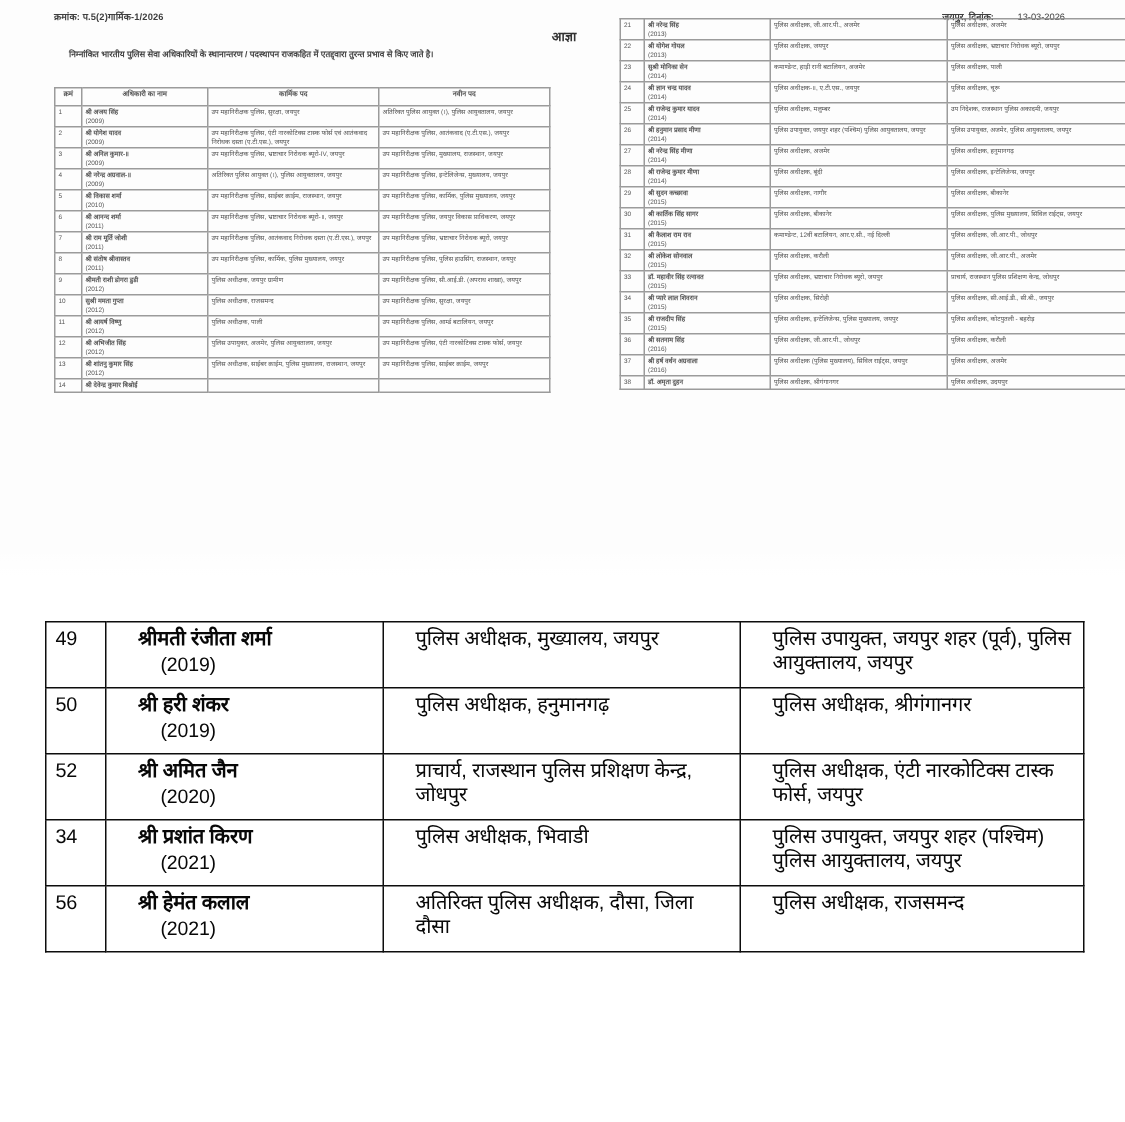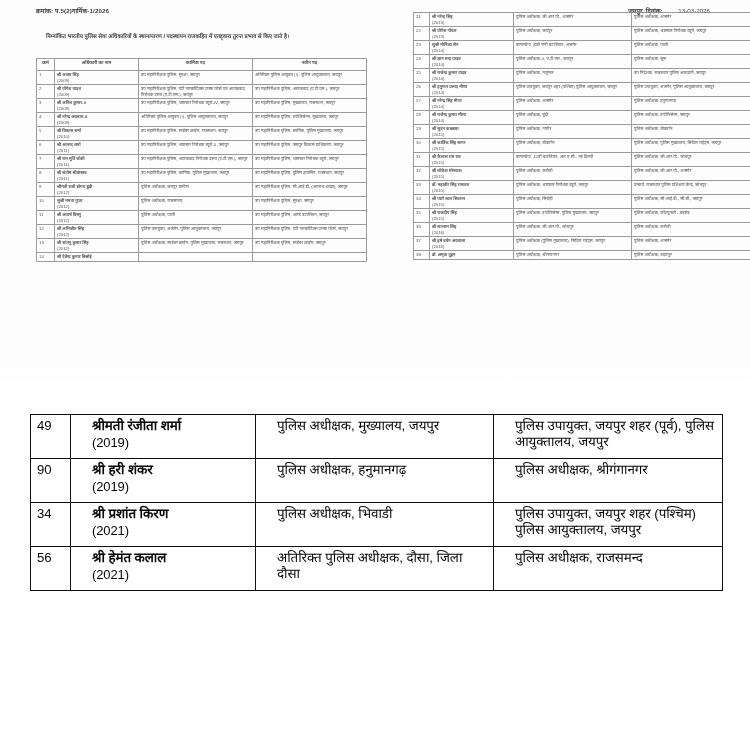--- a/index.html
+++ b/index.html
@@ -153,36 +153,38 @@
   table.main-table td.sno {
     font-weight: normal;
     font-size: 13.2px;
     padding-left: 6px;
   }
   table.main-table td .year {
     display: block;
     font-weight: normal;
     font-size: 13px;
     margin-top: 1px;
+    margin-left: 15px;
   }
   table.main-table td.post {
     font-weight: normal;
   }
 </style>
 </head>
 <body>
 
 <div class="scan-sheet">
 
   <div class="doc-header">
     <div class="hdr-left">क्रमांक: प.5(2)गार्मिक-1/2026</div>
     <div class="hdr-right">
       <span>जयपुर, दिनांक:</span>
       <span class="date-val">13-03-2026</span>
     </div>
+    <div class="doc-title">आज्ञा</div>
     <div class="doc-sub">निम्नांकित भारतीय पुलिस सेवा अधिकारियों के स्थानान्तरण / पदस्थापन राजकहित में एतद्द्वारा तुरन्त प्रभाव से किए जाते है।</div>
   </div>
 
   <table class="mini-table" id="tableLeft">
     <colgroup>
         <col class="c1">
         <col class="c2">
         <col class="c3">
         <col class="c4">
       </colgroup>
@@ -413,24 +415,30 @@
         <col class="m4">
       </colgroup>
     <tbody id="mainBody">
         <tr>
           <td class="sno">49</td>
           <td><span>श्रीमती रंजीता शर्मा</span><span class="year">(2019)</span></td>
           <td class="post">पुलिस अधीक्षक, मुख्यालय, जयपुर</td>
           <td class="post">पुलिस उपायुक्त, जयपुर शहर (पूर्व), पुलिस आयुक्तालय, जयपुर</td>
         </tr>
         <tr>
-          <td class="sno">90</td>
+          <td class="sno">50</td>
           <td><span>श्री हरी शंकर</span><span class="year">(2019)</span></td>
           <td class="post">पुलिस अधीक्षक, हनुमानगढ़</td>
           <td class="post">पुलिस अधीक्षक, श्रीगंगानगर</td>
+        </tr>
+        <tr>
+          <td class="sno">52</td>
+          <td><span>श्री अमित जैन</span><span class="year">(2020)</span></td>
+          <td class="post">प्राचार्य, राजस्थान पुलिस प्रशिक्षण केन्द्र, जोधपुर</td>
+          <td class="post">पुलिस अधीक्षक, एंटी नारकोटिक्स टास्क फोर्स, जयपुर</td>
         </tr>
         <tr>
           <td class="sno">34</td>
           <td><span>श्री प्रशांत किरण</span><span class="year">(2021)</span></td>
           <td class="post">पुलिस अधीक्षक, भिवाडी</td>
           <td class="post">पुलिस उपायुक्त, जयपुर शहर (पश्चिम) पुलिस आयुक्तालय, जयपुर</td>
         </tr>
         <tr>
           <td class="sno">56</td>
           <td><span>श्री हेमंत कलाल</span><span class="year">(2021)</span></td>

